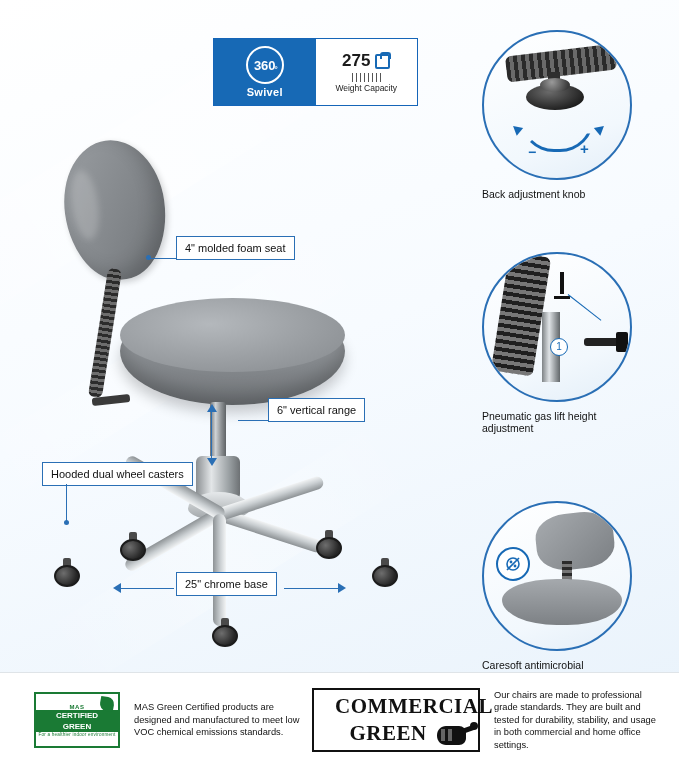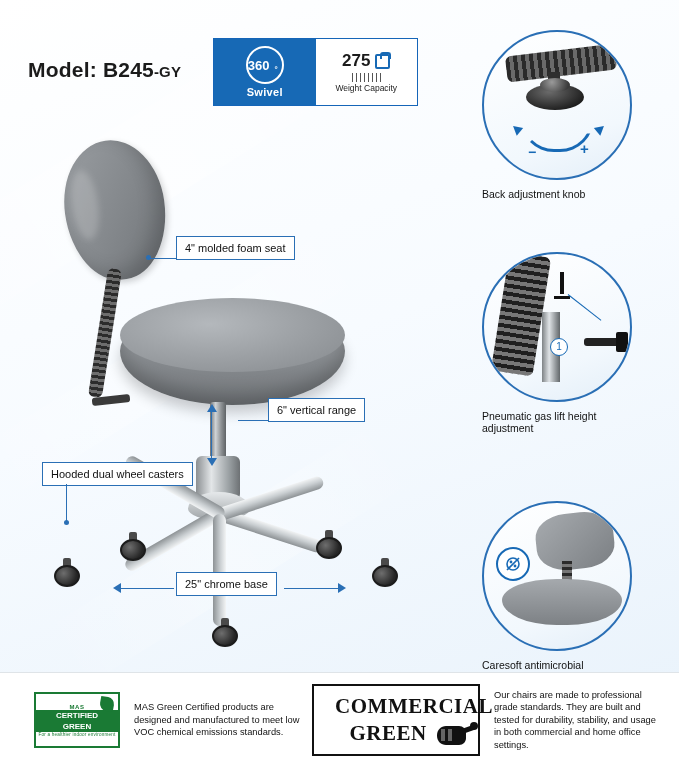--- a/index.html
+++ b/index.html
@@ -46,21 +46,21 @@
   .spec-left {
     width: 50%;
     background: #1769b5;
     color: #ffffff;
     display: flex; flex-direction: column; align-items: center; justify-content: center;
     gap: 2px;
   }
   .swivel-circle {
     width: 38px; height: 38px; border-radius: 50%;
     background: #1769b5; border: 2px solid #ffffff;
-    display: flex; align-items: flex-start; 
+    display: flex; align-items: flex-start; justify-content: center;
     font-size: 12px; font-weight: bold; line-height: 34px;
     position: relative;
   }
   .swivel-circle .deg { font-size: 13px; font-weight: bold; line-height: 36px; }
   .swivel-circle .sup { font-size: 8px; position: absolute; top: 5px; right: 4px; }
   .swivel-label { font-size: 11px; font-weight: bold; letter-spacing: .3px; }
   .spec-right {
     width: 50%;
     display: flex; flex-direction: column; align-items: center; justify-content: center;
     color: #1b1b1b; gap: 1px;
@@ -256,21 +256,21 @@
   .mas-top { font-size: 6px; color: #1a7a34; font-weight: bold; letter-spacing:.5px; }
   .mas-band { background:#1a7a34; color:#fff; font-size:8px; font-weight:bold; width:100%; text-align:center; line-height:11px;}
   .mas-bot { font-size: 4.6px; color: #1a7a34; text-align:center; letter-spacing:.2px;}
   .mas-leaf { position:absolute; right:4px; top:3px; width:14px; height:14px; background:#1a7a34;
     border-radius: 0 50% 0 50%; transform: rotate(10deg); }
   .mas-text {
     width: 172px; margin-left: 14px;
     font-size: 9.3px; line-height: 12.5px; color: #111;
   }
   .cg-box {
-    width: 168px; height: 72px; margin-left: 6px;
+    width: 168px; height: 64px; margin-left: 6px;
     border: 2px solid #111; display: flex; flex-direction: column;
     align-items: center; justify-content: center; padding-top:2px;padding-left:36px;
   }
   .cg-l1 { font-family: "Liberation Serif", serif; font-weight: bold; font-size: 21px; letter-spacing:.5px; color:#111; }
   .cg-row { display:flex; align-items:center; gap:6px; }
   .cg-l2 { font-family: "Liberation Serif", serif; font-weight: bold; font-size: 21px; letter-spacing:.5px; color:#111; }
   .cg-fist { width:46px; height:30px; }
   .right-text {
     width: 170px; margin-left: 14px;
     font-size: 9.3px; line-height: 12.5px; color: #111;
@@ -278,24 +278,20 @@
 </style>
 </head>
 <body>
 
 <div id="page">
 
   <div class="streak s1"></div>
   <div class="streak s2"></div>
   <div class="streak s3"></div>
 
-  <div class="model-title">
-    <span>Model:</span>
-    <span>B245</span><span class="suffix">-GY</span>
-  </div>
 
   <div class="spec-box">
     <div class="spec-left">
       <div class="swivel-circle">
         <span class="deg">360</span>
         <span class="sup">°</span>
       </div>
       <div class="swivel-label">Swivel</div>
     </div>
     <div class="spec-right">

